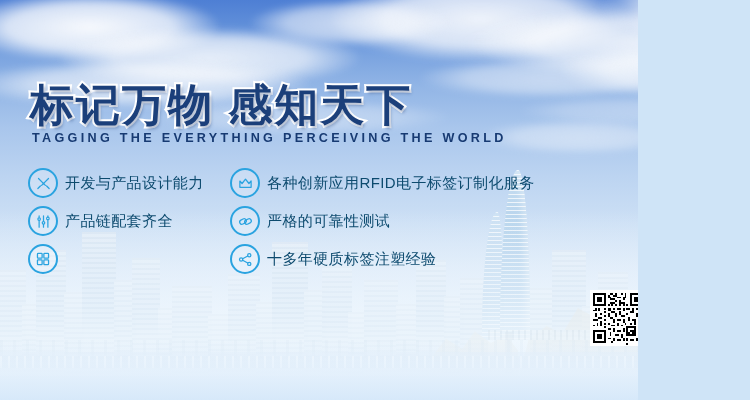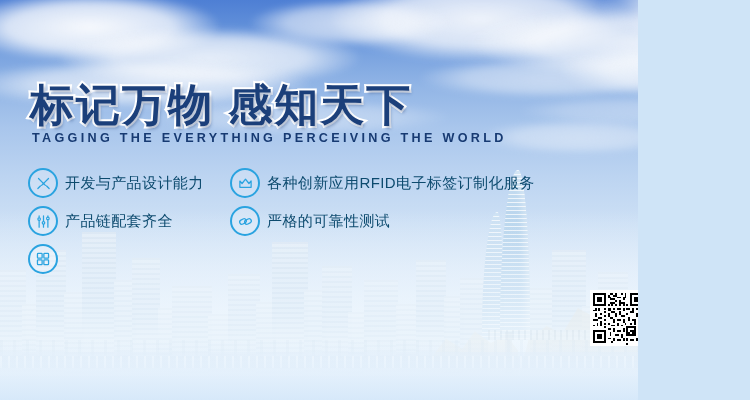--- a/index.html
+++ b/index.html
@@ -342,20 +342,32 @@
     <div class="frow">
       <div class="fitem col-l">
         <span class="ficon">
           <svg width="14" height="14" viewBox="0 0 24 24" fill="none" stroke="#2aa3e0" stroke-width="2.2">
             <rect x="2.5" y="2.5" width="8" height="8" rx="1"></rect>
             <rect x="13.5" y="2.5" width="8" height="8" rx="1"></rect>
             <rect x="2.5" y="13.5" width="8" height="8" rx="1"></rect>
             <rect x="13.5" y="13.5" width="8" height="8" rx="1"></rect>
           </svg>
         </span>
+      </div>
+      <div class="fitem col-r">
+        <span class="ficon">
+          <svg width="15" height="15" viewBox="0 0 24 24" fill="none" stroke="#2aa3e0" stroke-width="2" stroke-linecap="round">
+            <circle cx="18" cy="5" r="2.6"></circle>
+            <circle cx="5" cy="12" r="2.6"></circle>
+            <circle cx="18" cy="19" r="2.6"></circle>
+            <path d="M7.4 10.8l8.2-4.4"></path>
+              <path d="M7.4 13.2l8.2 4.4"></path>
+          </svg>
+        </span>
+        <span class="flabel">十多年硬质标签注塑经验</span>
       </div>
     </div>
 
   </div>
 
   <div class="qr">
     <svg width="54" height="54" viewBox="0 0 29 29" shape-rendering="crispEdges">
       <rect width="29" height="29" fill="#ffffff"></rect>
       <g fill="#000000">
 

